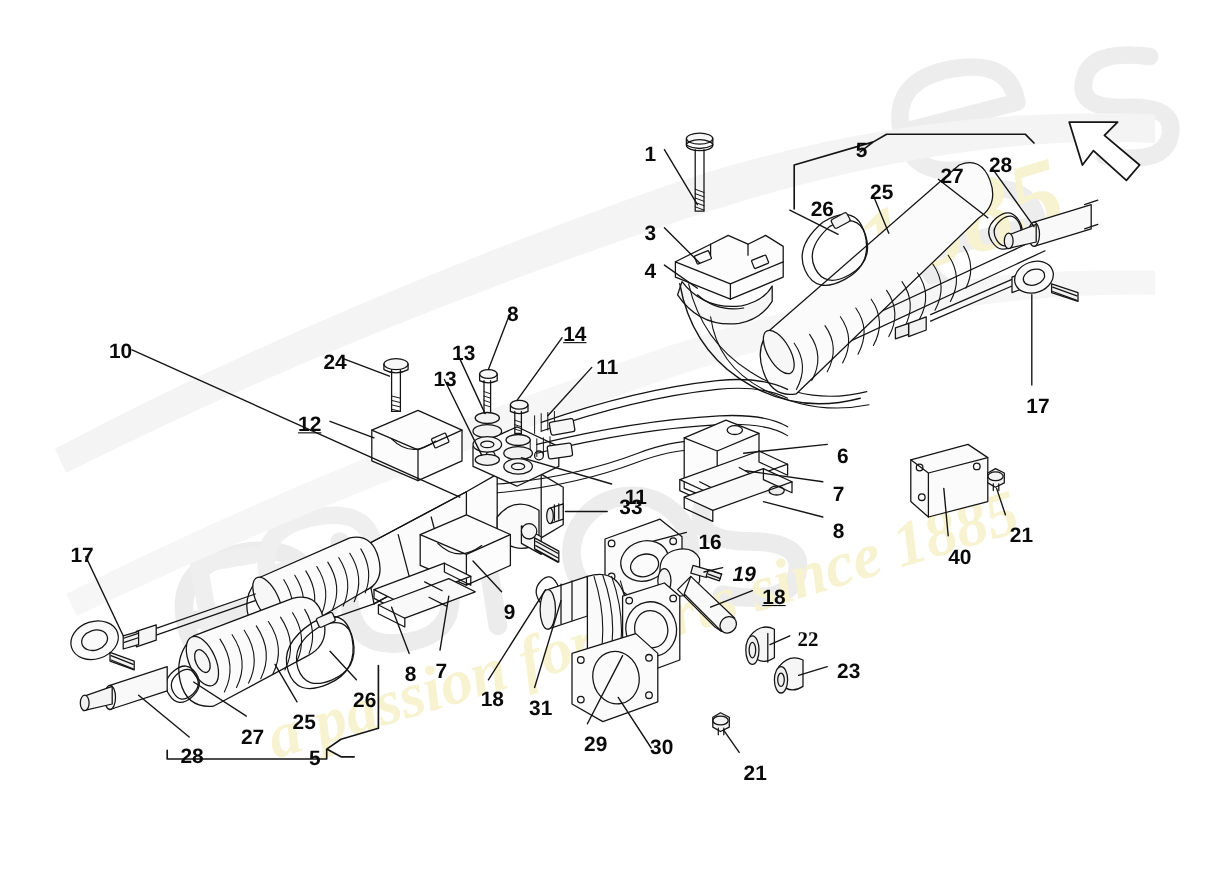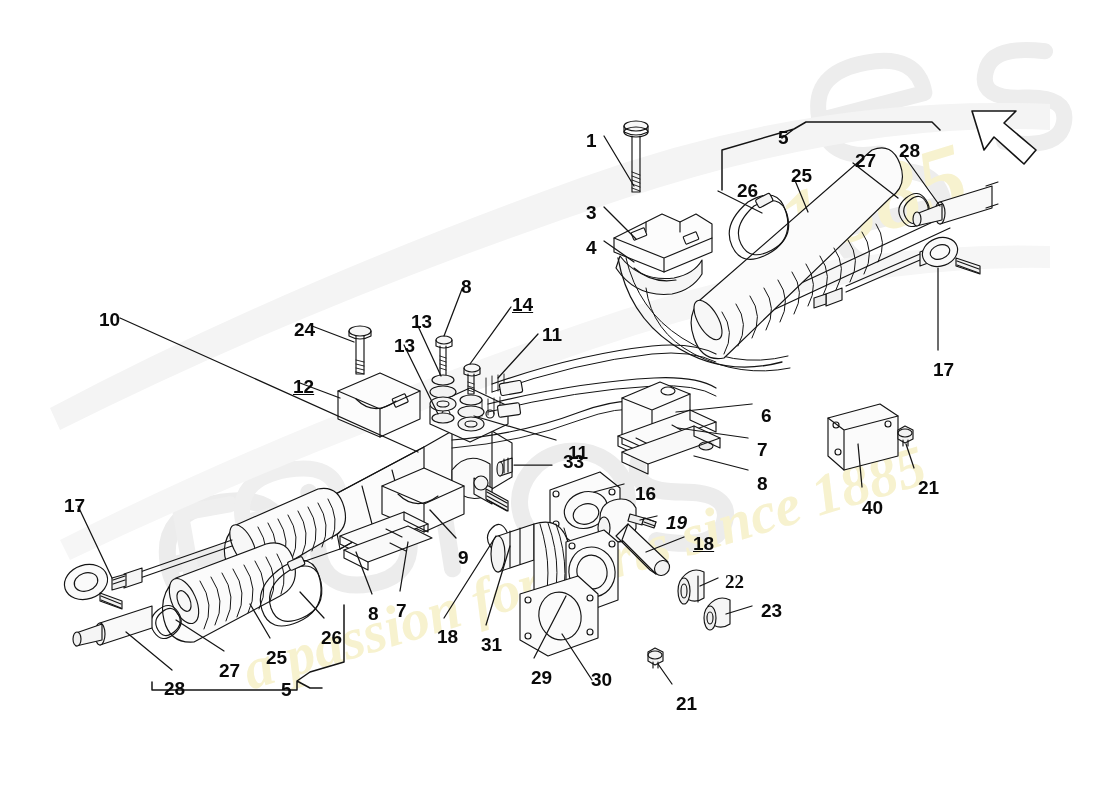--- a/index.html
+++ b/index.html
@@ -476,21 +476,21 @@
       <div class="callout" style="left: 586px; top: 203px;">3</div>
       <div class="callout" style="left: 586px; top: 238px;">4</div>
       <div class="callout" style="left: 778px; top: 128px;">5</div>
       <div class="callout" style="left: 737px; top: 181px;">26</div>
       <div class="callout" style="left: 791px; top: 166px;">25</div>
       <div class="callout" style="left: 855px; top: 151px;">27</div>
       <div class="callout" style="left: 899px; top: 141px;">28</div>
       <div class="callout" style="left: 933px; top: 360px;">17</div>
       <div class="callout" style="left: 99px; top: 310px;">10</div>
       <div class="callout" style="left: 294px; top: 320px; text-align: right;">24</div>
-      <div class="callout" style="left: 293px; top: 377px; text-decoration: underline;">12</div>
+      <div class="callout" style="left: 271px; top: 377px; text-decoration: underline;">12</div>
       <div class="callout" style="left: 411px; top: 312px;">13</div>
       <div class="callout" style="left: 461px; top: 277px;">8</div>
       <div class="callout" style="left: 512px; top: 295px; text-decoration: underline;">14</div>
       <div class="callout" style="left: 394px; top: 336px;">13</div>
       <div class="callout" style="left: 542px; top: 325px;">11</div>
       <div class="callout" style="left: 568px; top: 443px;">11</div>
       <div class="callout" style="left: 563px; top: 452px;">33</div>
       <div class="callout" style="left: 761px; top: 406px;">6</div>
       <div class="callout" style="left: 757px; top: 440px;">7</div>
       <div class="callout" style="left: 757px; top: 474px;">8</div>

